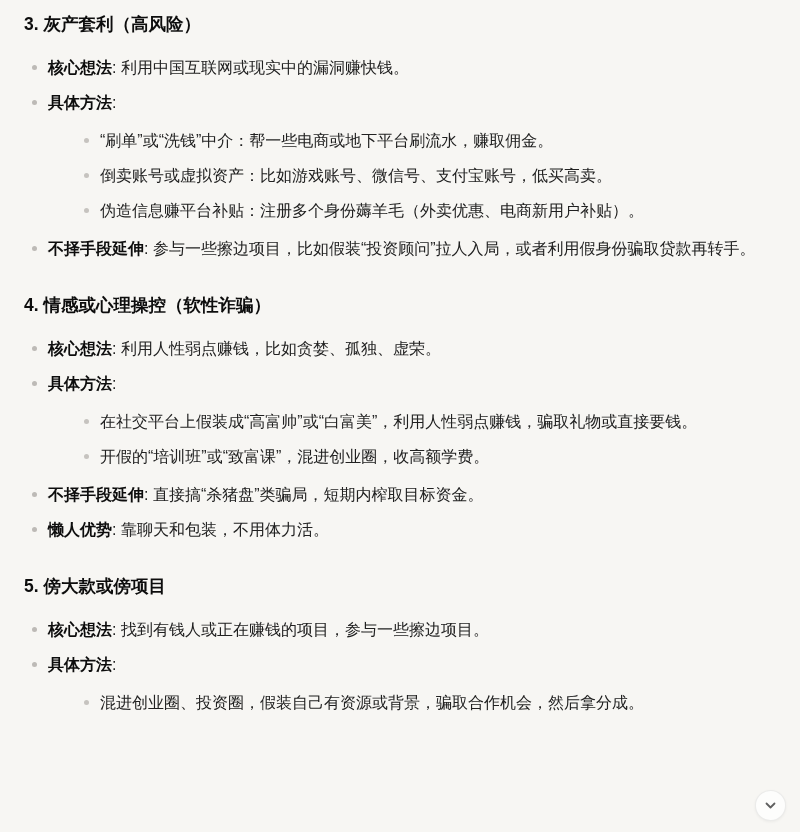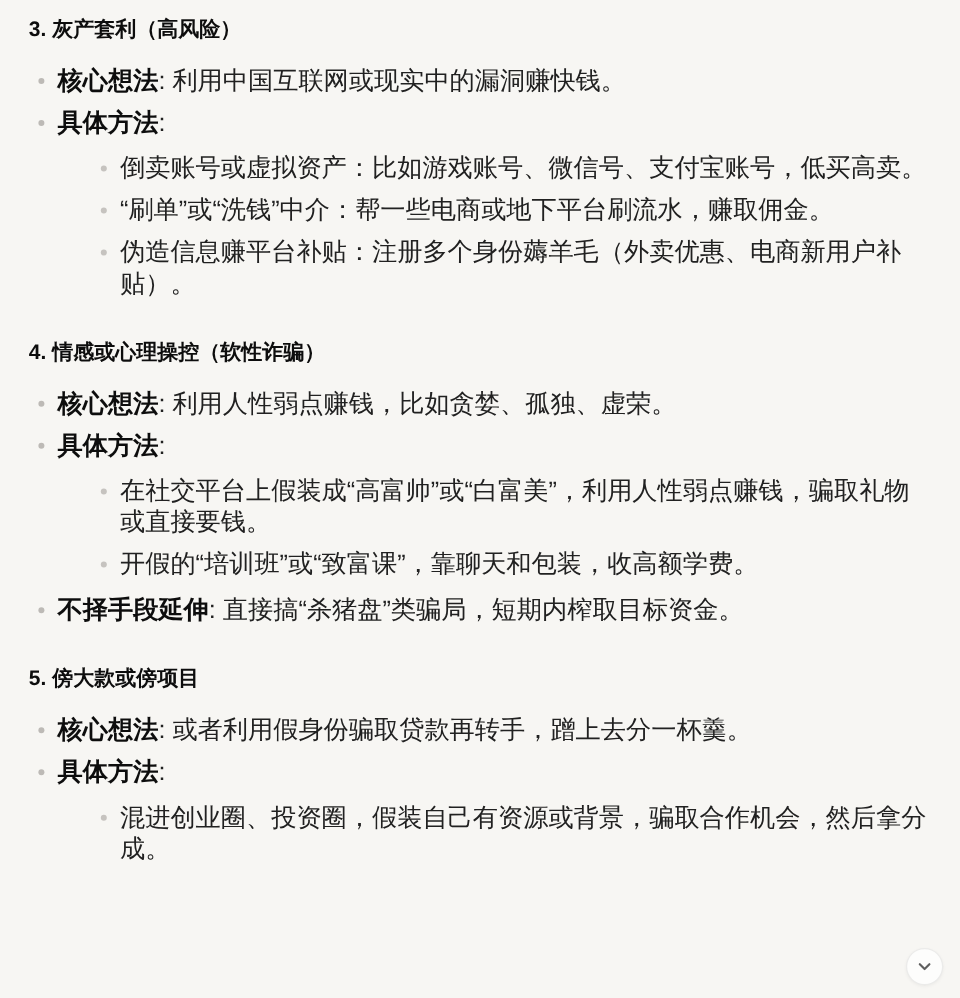--- a/index.html
+++ b/index.html
@@ -20,21 +20,21 @@
   .md { padding: 0 24px; }
   h3.sec-heading {
     font-size: 17.5px;
     font-weight: 700;
     color: #0d0d0d;
     line-height: 26px;
     margin: 30px 0 18px 0;
   }
   section:first-of-type h3.sec-heading { margin-top: 2px; }
   ul { list-style: none; margin: 0; padding: 0; }
-  ul.l1 { font-size: 21px; }
+  ul.l1 { font-size: 16px; }
   ul.l1 > li {
     position: relative;
     padding-left: 24px;
     line-height: 26px;
     margin: 9px 0;
   }
   ul.l1 > li::before {
     content: "";
     position: absolute;
     left: 8px;
@@ -86,47 +86,49 @@
 <div class="page">
   <div class="md">
 
     <section>
       <h3 class="sec-heading">3. 灰产套利（高风险）</h3>
       <ul class="l1">
         <li><strong class="lbl">核心想法</strong><span>: 利用中国互联网或现实中的漏洞赚快钱。</span></li>
         <li>
           <strong class="lbl">具体方法</strong><span>:</span>
           <ul class="l2">
+            <li><span>“刷单”或“洗钱”中介：帮一些电商或地下平台刷流水，赚取佣金。</span></li>
             <li><span>倒卖账号或虚拟资产：比如游戏账号、微信号、支付宝账号，低买高卖。</span></li>
-            <li><span>“刷单”或“洗钱”中介：帮一些电商或地下平台刷流水，赚取佣金。</span></li>
             <li><span>伪造信息赚平台补贴：注册多个身份薅羊毛（外卖优惠、电商新用户补贴）。</span></li>
           </ul>
         </li>
+        <li><strong class="lbl">不择手段延伸</strong><span>: 参与一些擦边项目，比如假装“投资顾问”拉人入局，或者利用假身份骗取贷款再转手。</span></li>
       </ul>
     </section>
 
     <section>
       <h3 class="sec-heading">4. 情感或心理操控（软性诈骗）</h3>
       <ul class="l1">
         <li><strong class="lbl">核心想法</strong><span>: 利用人性弱点赚钱，比如贪婪、孤独、虚荣。</span></li>
         <li>
           <strong class="lbl">具体方法</strong><span>:</span>
           <ul class="l2">
             <li><span>在社交平台上假装成“高富帅”或“白富美”，利用人性弱点赚钱，骗取礼物或直接要钱。</span></li>
-            <li><span>开假的“培训班”或“致富课”，靠聊天和包装，收高额学费。</span></li>
+            <li><span>开假的“培训班”或“致富课”，混进创业圈，收高额学费。</span></li>
           </ul>
         </li>
         <li><strong class="lbl">不择手段延伸</strong><span>: 直接搞“杀猪盘”类骗局，短期内榨取目标资金。</span></li>
+        <li><strong class="lbl">懒人优势</strong><span>: 靠聊天和包装，不用体力活。</span></li>
       </ul>
     </section>
 
     <section>
       <h3 class="sec-heading">5. 傍大款或傍项目</h3>
       <ul class="l1">
-        <li><strong class="lbl">核心想法</strong><span>: 或者利用假身份骗取贷款再转手，蹭上去分一杯羹。</span></li>
+        <li><strong class="lbl">核心想法</strong><span>: 找到有钱人或正在赚钱的项目，参与一些擦边项目。</span></li>
         <li>
           <strong class="lbl">具体方法</strong><span>:</span>
           <ul class="l2">
             <li><span>混进创业圈、投资圈，假装自己有资源或背景，骗取合作机会，然后拿分成。</span></li>
           </ul>
         </li>
       </ul>
     </section>
 
   </div>

